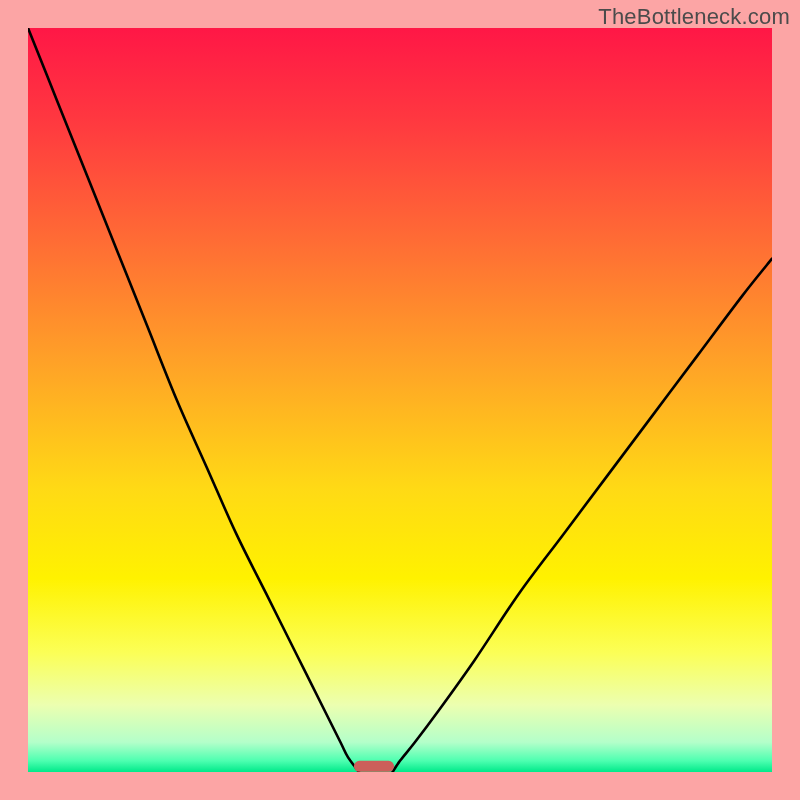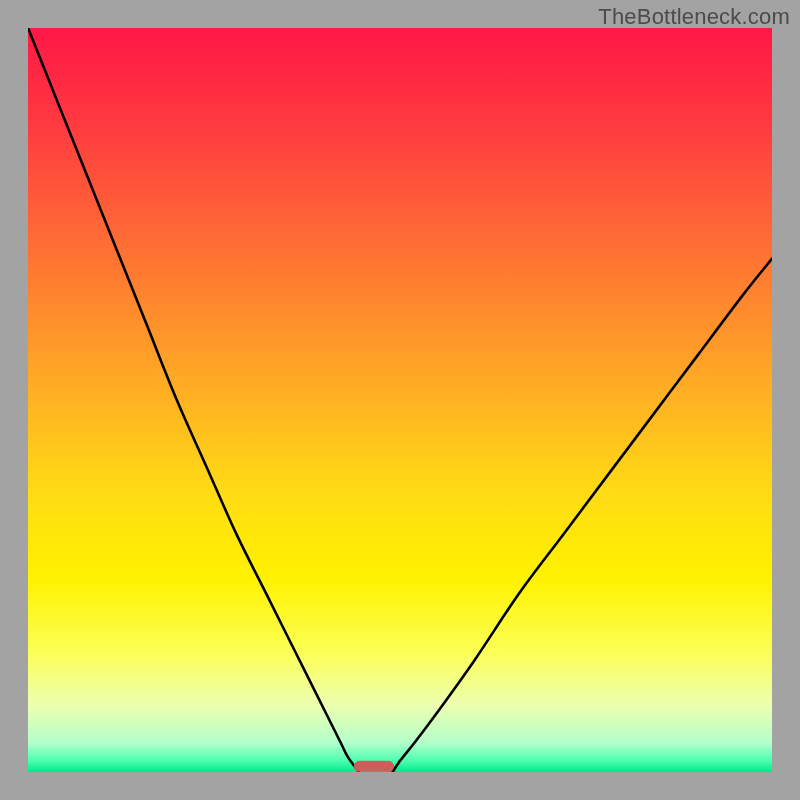--- a/index.html
+++ b/index.html
@@ -9,21 +9,21 @@
     height: 800px;
     overflow: hidden;
     background: #000;
     font-family: Arial, Helvetica, sans-serif;
   }
   .frame {
     position: absolute;
     top: 0; left: 0;
     width: 800px;
     height: 800px;
-    background: #a3a3a3;
+    background: #fca5a5;
   }
   .plot {
     position: absolute;
     top: 28px;
     left: 28px;
     width: 744px;
     height: 744px;
     overflow: hidden;
   }
   .watermark {

